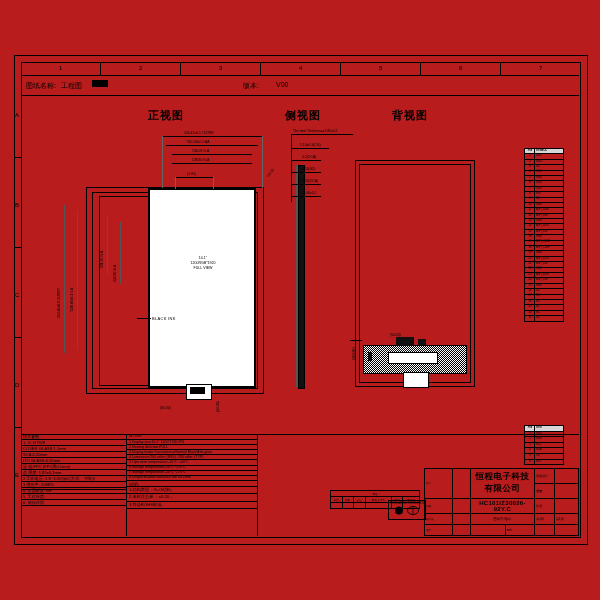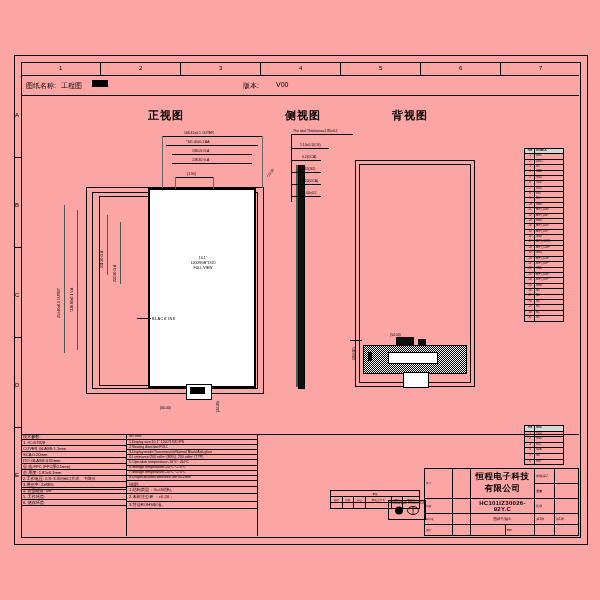--- a/index.html
+++ b/index.html
@@ -1,18 +1,18 @@
 <!DOCTYPE html>
 <html><head>
 <meta charset="utf-8">
 <style>
   html,body{margin:0;padding:0;background:#ffffff;}
   body{width:600px;height:600px;overflow:hidden;
        font-family:"Liberation Sans","DejaVu Sans",sans-serif;color:#000;}
-  #sheet{position:relative;width:600px;height:600px;background:#fca5a5;}
+  #sheet{position:relative;width:600px;height:600px;background:#b91c1c;}
 
   
   .abs{position:absolute;}
   .ln{position:absolute;background:#000;}
   .hl{height:1px;}            
   .vl{width:1px;}
   .t{position:absolute;white-space:nowrap;line-height:1;}
 
   
   #outer{position:absolute;left:14px;top:55px;width:572px;height:488px;

